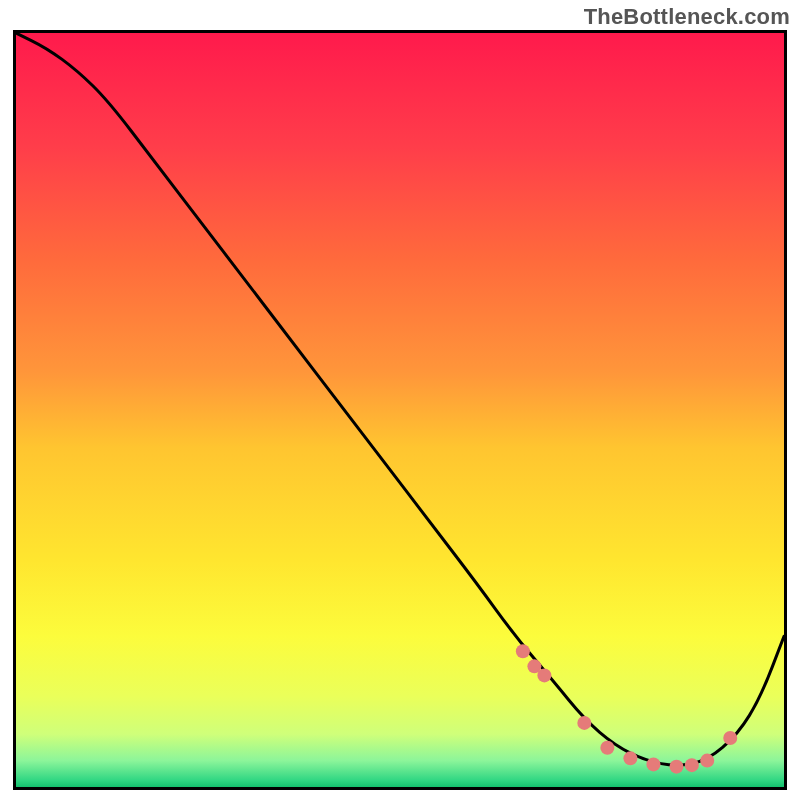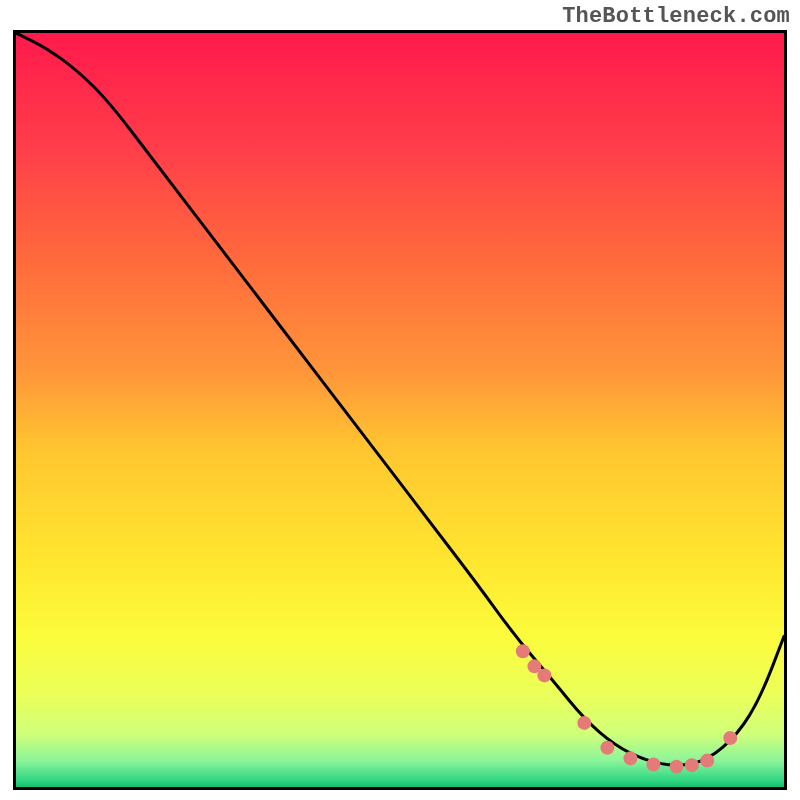--- a/index.html
+++ b/index.html
@@ -17,21 +17,20 @@
   }
   .watermark {
     position: absolute;
     top: 4px;
     right: 10px;
     font-size: 22px;
     font-weight: 600;
     color: #555555;
     letter-spacing: 0.2px;
     z-index: 5;
-    font-family: Liberation Mono, monospace;
   }
   .plot {
     position: absolute;
     left: 13px;
     top: 30px;
     width: 774px;
     height: 760px;
     border: 3px solid #000000;
     box-sizing: border-box;
     overflow: hidden;

